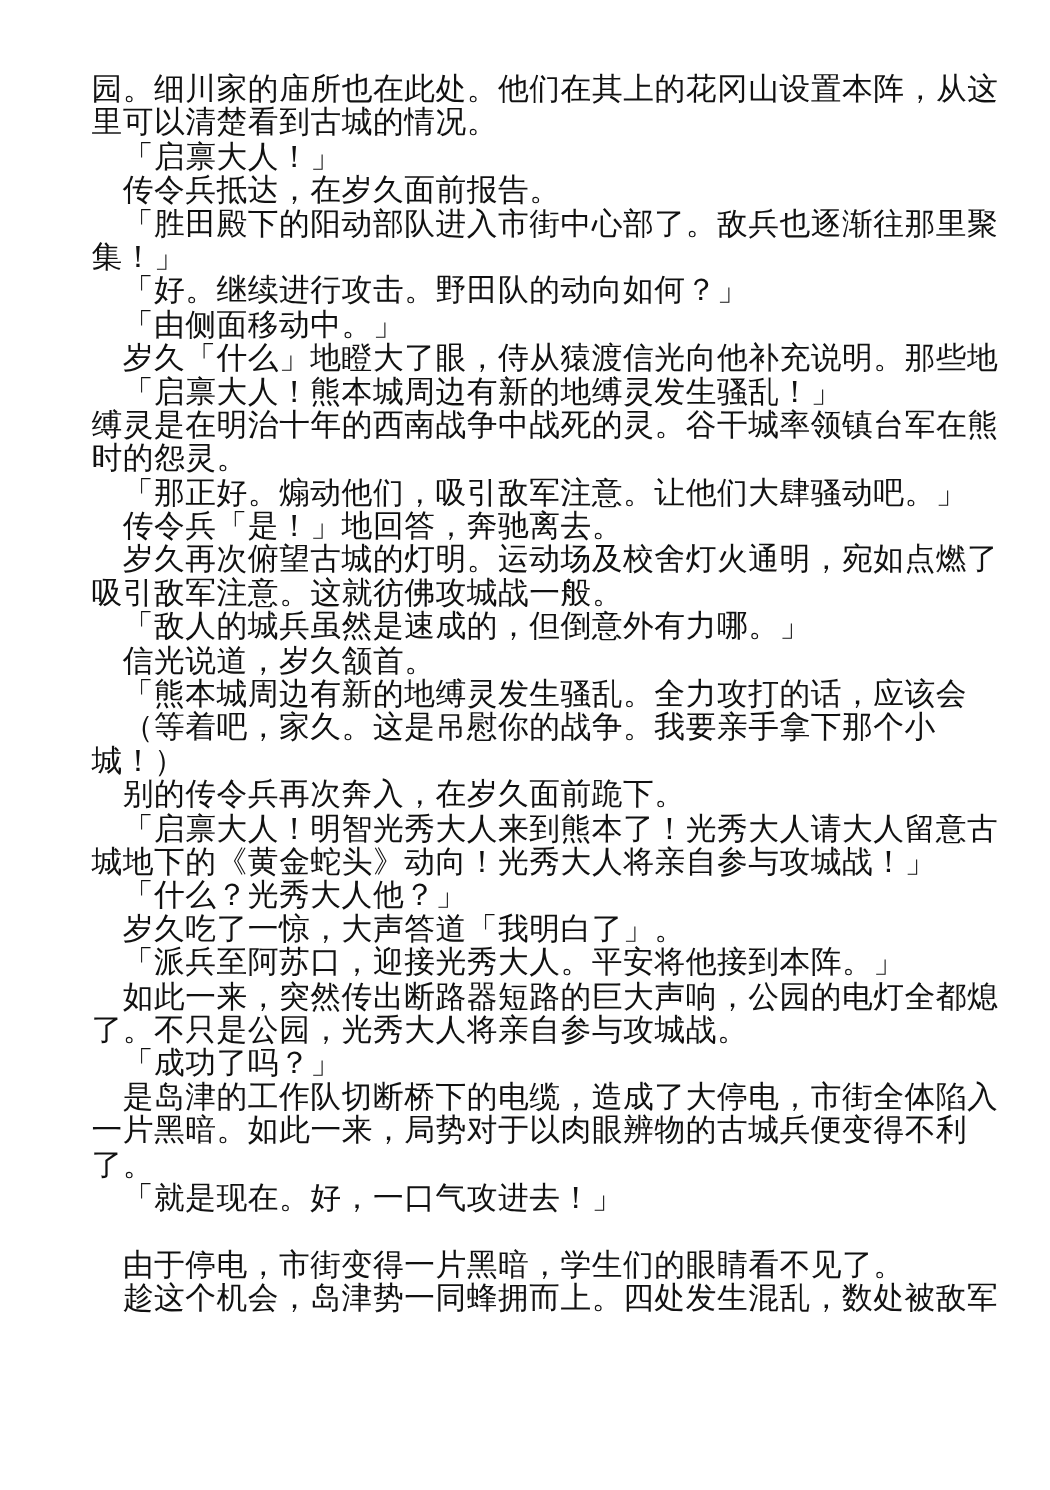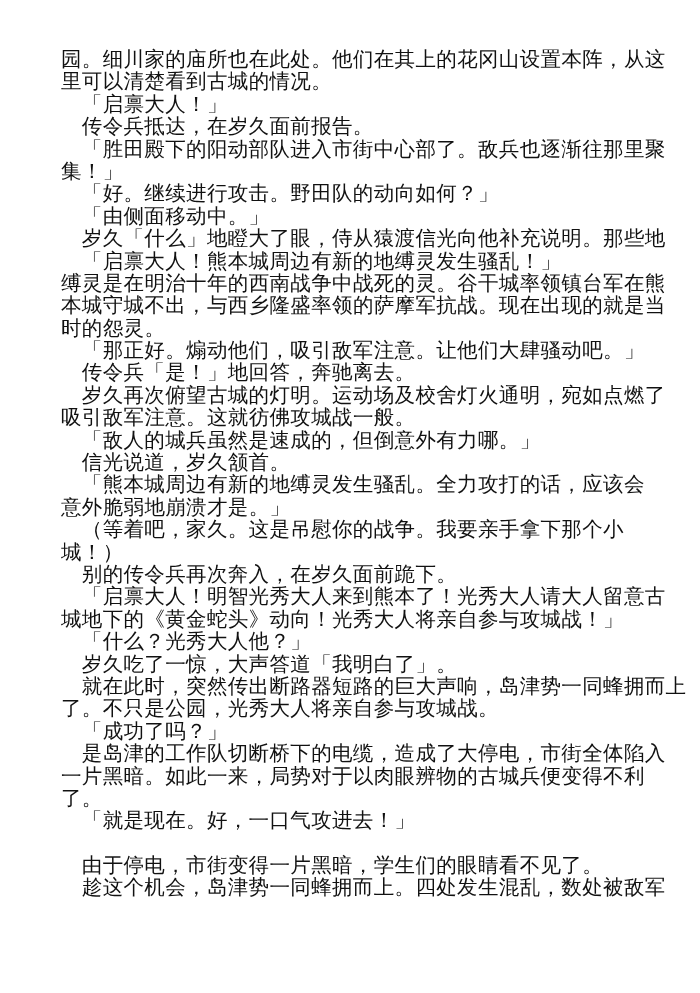--- a/index.html
+++ b/index.html
@@ -53,38 +53,37 @@
     <span class="line">里可以清楚看到古城的情况。</span>
     <span class="line indent">「启禀大人！」</span>
     <span class="line indent">传令兵抵达，在岁久面前报告。</span>
     <span class="line indent">「胜田殿下的阳动部队进入市街中心部了。敌兵也逐渐往那里聚</span>
     <span class="line">集！」</span>
     <span class="line indent">「好。继续进行攻击。野田队的动向如何？」</span>
     <span class="line indent">「由侧面移动中。」</span>
     <span class="line indent">岁久「什么」地瞪大了眼，侍从猿渡信光向他补充说明。那些地</span>
     <span class="line indent">「启禀大人！熊本城周边有新的地缚灵发生骚乱！」</span>
     <span class="line">缚灵是在明治十年的西南战争中战死的灵。谷干城率领镇台军在熊</span>
-    <span class="line">本城守城不出，与西乡隆盛率领的萨摩军抗战。现在出现的就是当</span>
     <span class="line">时的怨灵。</span>
     <span class="line indent">「那正好。煽动他们，吸引敌军注意。让他们大肆骚动吧。」</span>
     <span class="line indent">传令兵「是！」地回答，奔驰离去。</span>
     <span class="line indent">岁久再次俯望古城的灯明。运动场及校舍灯火通明，宛如点燃了</span>
     <span class="line">吸引敌军注意。这就彷佛攻城战一般。</span>
     <span class="line indent">「敌人的城兵虽然是速成的，但倒意外有力哪。」</span>
     <span class="line indent">信光说道，岁久颔首。</span>
     <span class="line indent">「熊本城周边有新的地缚灵发生骚乱。全力攻打的话，应该会</span>
-    <span class="line">意外脆弱地崩溃才是。」</span>
     <span class="line indent">（等着吧，家久。这是吊慰你的战争。我要亲手拿下那个小</span>
     <span class="line">城！）</span>
     <span class="line indent">别的传令兵再次奔入，在岁久面前跪下。</span>
     <span class="line indent">「启禀大人！明智光秀大人来到熊本了！光秀大人请大人留意古</span>
     <span class="line">城地下的《黄金蛇头》动向！光秀大人将亲自参与攻城战！」</span>
     <span class="line indent">「什么？光秀大人他？」</span>
     <span class="line indent">岁久吃了一惊，大声答道「我明白了」。</span>
-    <span class="line indent">就在此时，突然传出断路器短路的巨大声响，岛津势一同蜂拥而上</span>
+    <span class="line indent">「派兵至阿苏口，迎接光秀大人。平安将他接到本阵。」</span>
+    <span class="line indent">如此一来，突然传出断路器短路的巨大声响，公园的电灯全都熄</span>
     <span class="line">了。不只是公园，光秀大人将亲自参与攻城战。</span>
     <span class="line indent">「成功了吗？」</span>
     <span class="line indent">是岛津的工作队切断桥下的电缆，造成了大停电，市街全体陷入</span>
     <span class="line">一片黑暗。如此一来，局势对于以肉眼辨物的古城兵便变得不利</span>
     <span class="line">了。</span>
     <span class="line indent">「就是现在。好，一口气攻进去！」</span>
     <span class="line blank"></span>
     <span class="line indent">由于停电，市街变得一片黑暗，学生们的眼睛看不见了。</span>
     <span class="line indent">趁这个机会，岛津势一同蜂拥而上。四处发生混乱，数处被敌军</span>
   </div>

